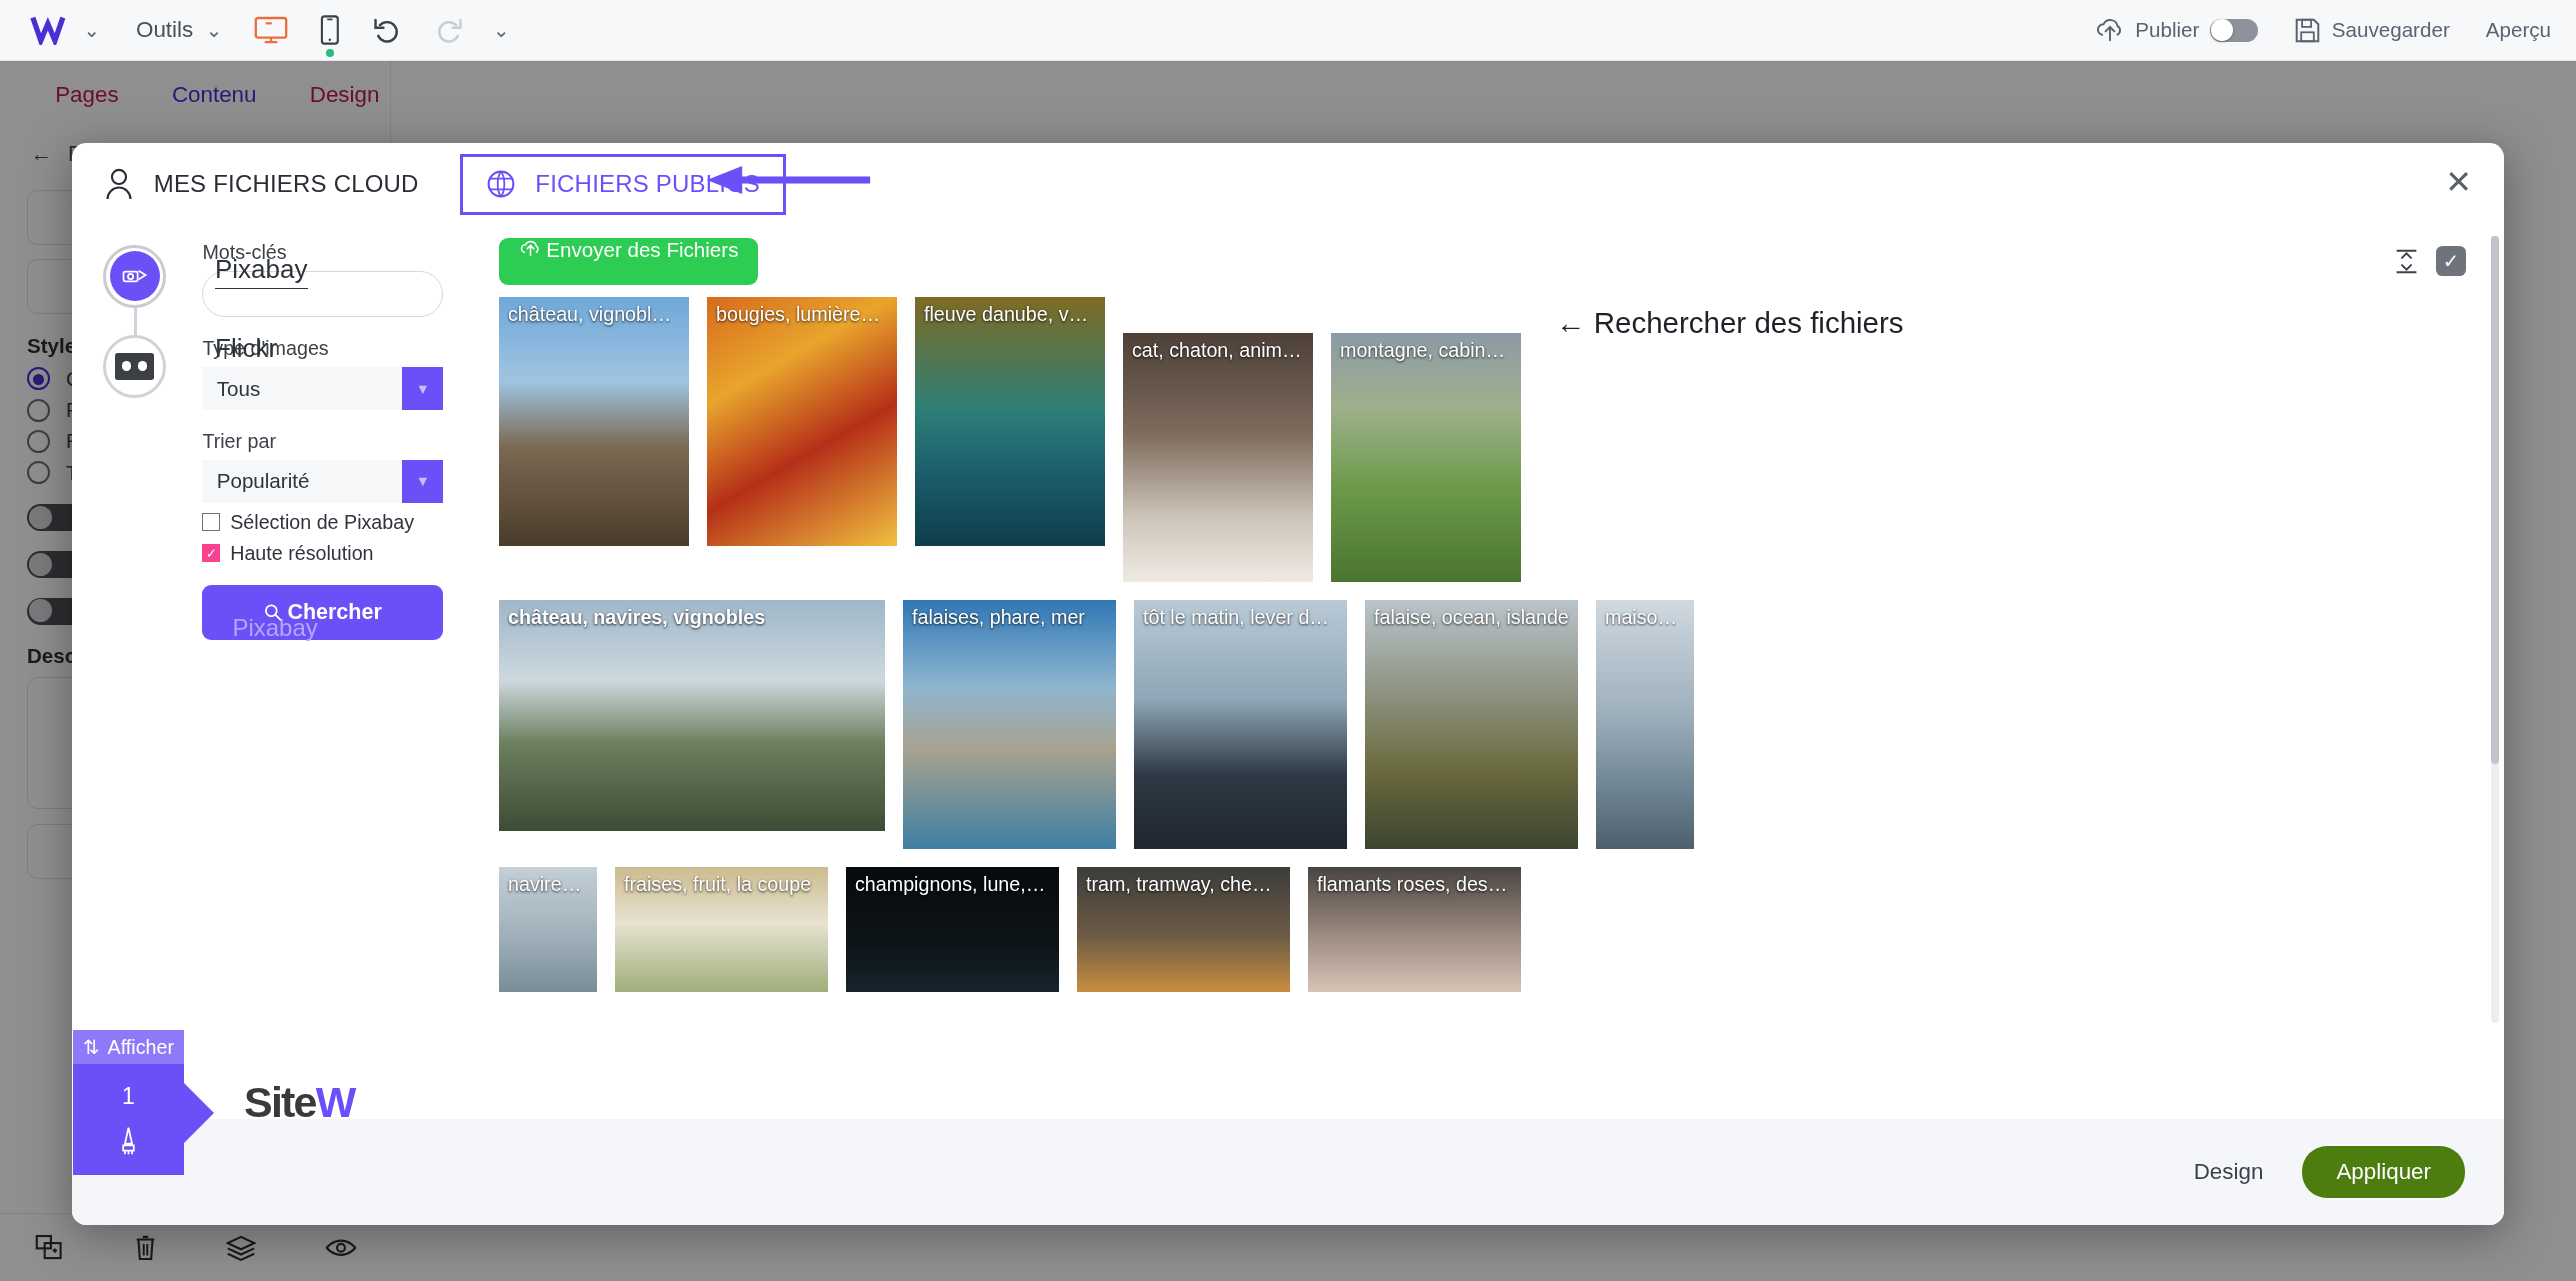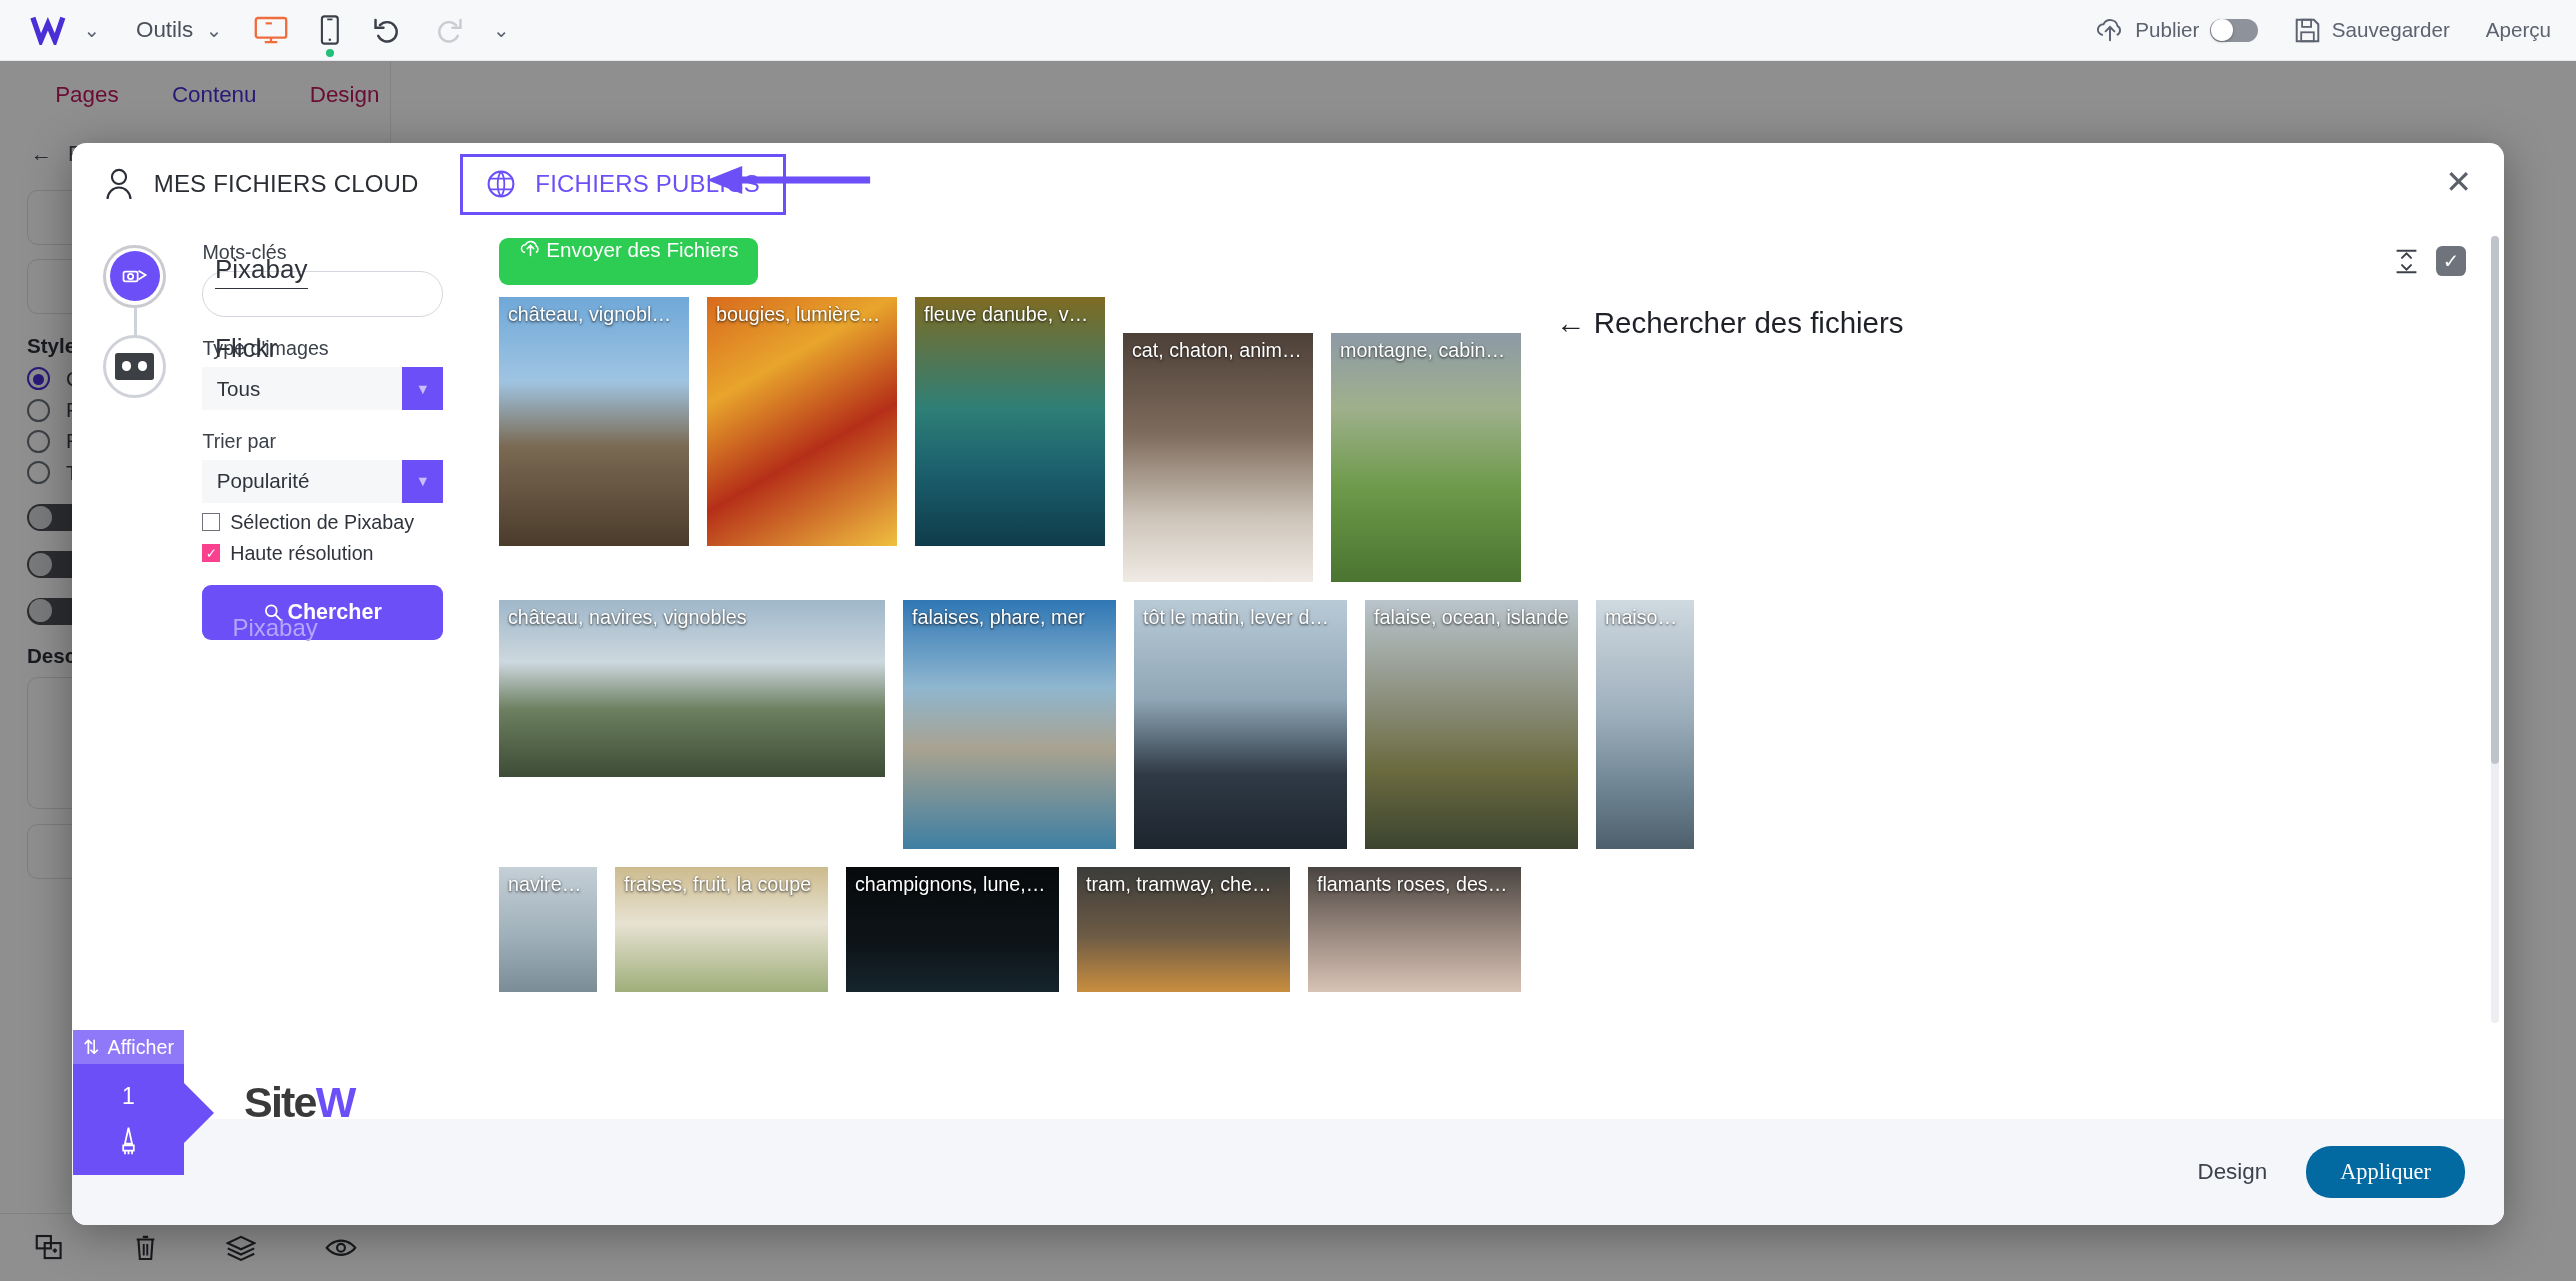--- a/index.html
+++ b/index.html
@@ -123,21 +123,21 @@
   .annot-search { position:absolute; left:1073px; top:9px; font-size:29.5px; color:#1e2127; white-space:nowrap; z-index:5;}
 
   
   #vscroll { position:absolute; right:5.4px; top:10.7px; width:8px; height:787px; background:#eceef1; border-radius:4.5px;}
   #vscroll .thumb { position:absolute; left:0; top:0; width:8px; height:528px; background:#bfc3ca; border-radius:4.5px;}
 
   
   #modal-foot { height:106px; flex:none; background:#f5f6fa; display:flex; align-items:center;
                 justify-content:flex-end; padding-right: 39px; gap: 39px;}
   .btn-cancel { font-size:22.4px; color:#3c414b; }
-  .btn-apply { background:#0369a1; color:#fff; font-size:22.4px; border-radius:25px; padding: 13.4px 34px; font-family: Liberation Serif, serif;}
+  .btn-apply { background:#4d7c0f; color:#fff; font-size:22.4px; border-radius:25px; padding: 13.4px 34px;}
 
   
   #sitew { position:absolute; left: 73px; bottom: 106px; display:flex; align-items:center; z-index:33;}
   .badge-col { width:111px; position:relative;}
   .badge-top { background:#8f79f9; color:#fff; font-size:19.7px; height:34px; display:flex;
                align-items:center; justify-content:center; gap:8px;}
   .badge-mid { background:#6c4ff7; color:#fff; height:111px; display:flex; flex-direction:column;
                align-items:center; justify-content:space-around; padding: 10.7px 0;}
   .sitew-logo { margin-left: 30px; font-size: 43px; font-weight: bold; color:#3a3a3a; letter-spacing:-1.8px;}
   .sitew-logo .w { color:#6c4ff7; }
@@ -414,21 +414,21 @@
               <div class="cap">fleuve danube, vague, vague du da…</div>
             </div>
             <div class="cell" style="width: 190px; height: 249px; background: linear-gradient(rgb(77, 64, 56) 0%, rgb(125, 107, 92) 40%, rgb(207, 198, 187) 75%, rgb(239, 234, 228) 100%); margin-top: 36px;">
               <div class="cap">cat, chaton, animal de compagnie</div>
             </div>
             <div class="cell" style="width: 190px; height: 249px; background: linear-gradient(rgb(141, 154, 166) 0%, rgb(159, 176, 140) 30%, rgb(109, 154, 74) 62%, rgb(74, 116, 48) 100%); margin-top: 36px;">
               <div class="cap">montagne, cabine, prairies</div>
             </div>
           </div>
           <div class="grow">
-            <div class="cell" style="width: 386px; height: 177px; background: linear-gradient(rgb(159, 183, 201) 0%, rgb(205, 216, 223) 35%, rgb(108, 127, 95) 62%, rgb(61, 76, 54) 100%);">
+            <div class="cell" style="width: 386px; height: 231px; background: linear-gradient(rgb(159, 183, 201) 0%, rgb(205, 216, 223) 35%, rgb(108, 127, 95) 62%, rgb(61, 76, 54) 100%); font-weight: bold;">
               <div class="cap">château, navires, vignobles</div>
             </div>
             <div class="cell" style="width: 213px; height: 249px; background: linear-gradient(rgb(47, 119, 181) 0%, rgb(143, 182, 207) 35%, rgb(168, 162, 144) 60%, rgb(62, 127, 163) 100%);">
               <div class="cap">falaises, phare, mer</div>
             </div>
             <div class="cell" style="width: 213px; height: 249px; background: linear-gradient(rgb(185, 202, 214) 0%, rgb(143, 166, 182) 40%, rgb(47, 58, 70) 70%, rgb(29, 37, 46) 100%);">
               <div class="cap">tôt le matin, lever du soleil, femme</div>
             </div>
             <div class="cell" style="width: 213px; height: 249px; background: linear-gradient(rgb(185, 196, 204) 0%, rgb(139, 143, 124) 40%, rgb(107, 107, 63) 68%, rgb(60, 68, 48) 100%);">
               <div class="cap">falaise, ocean, islande</div>

